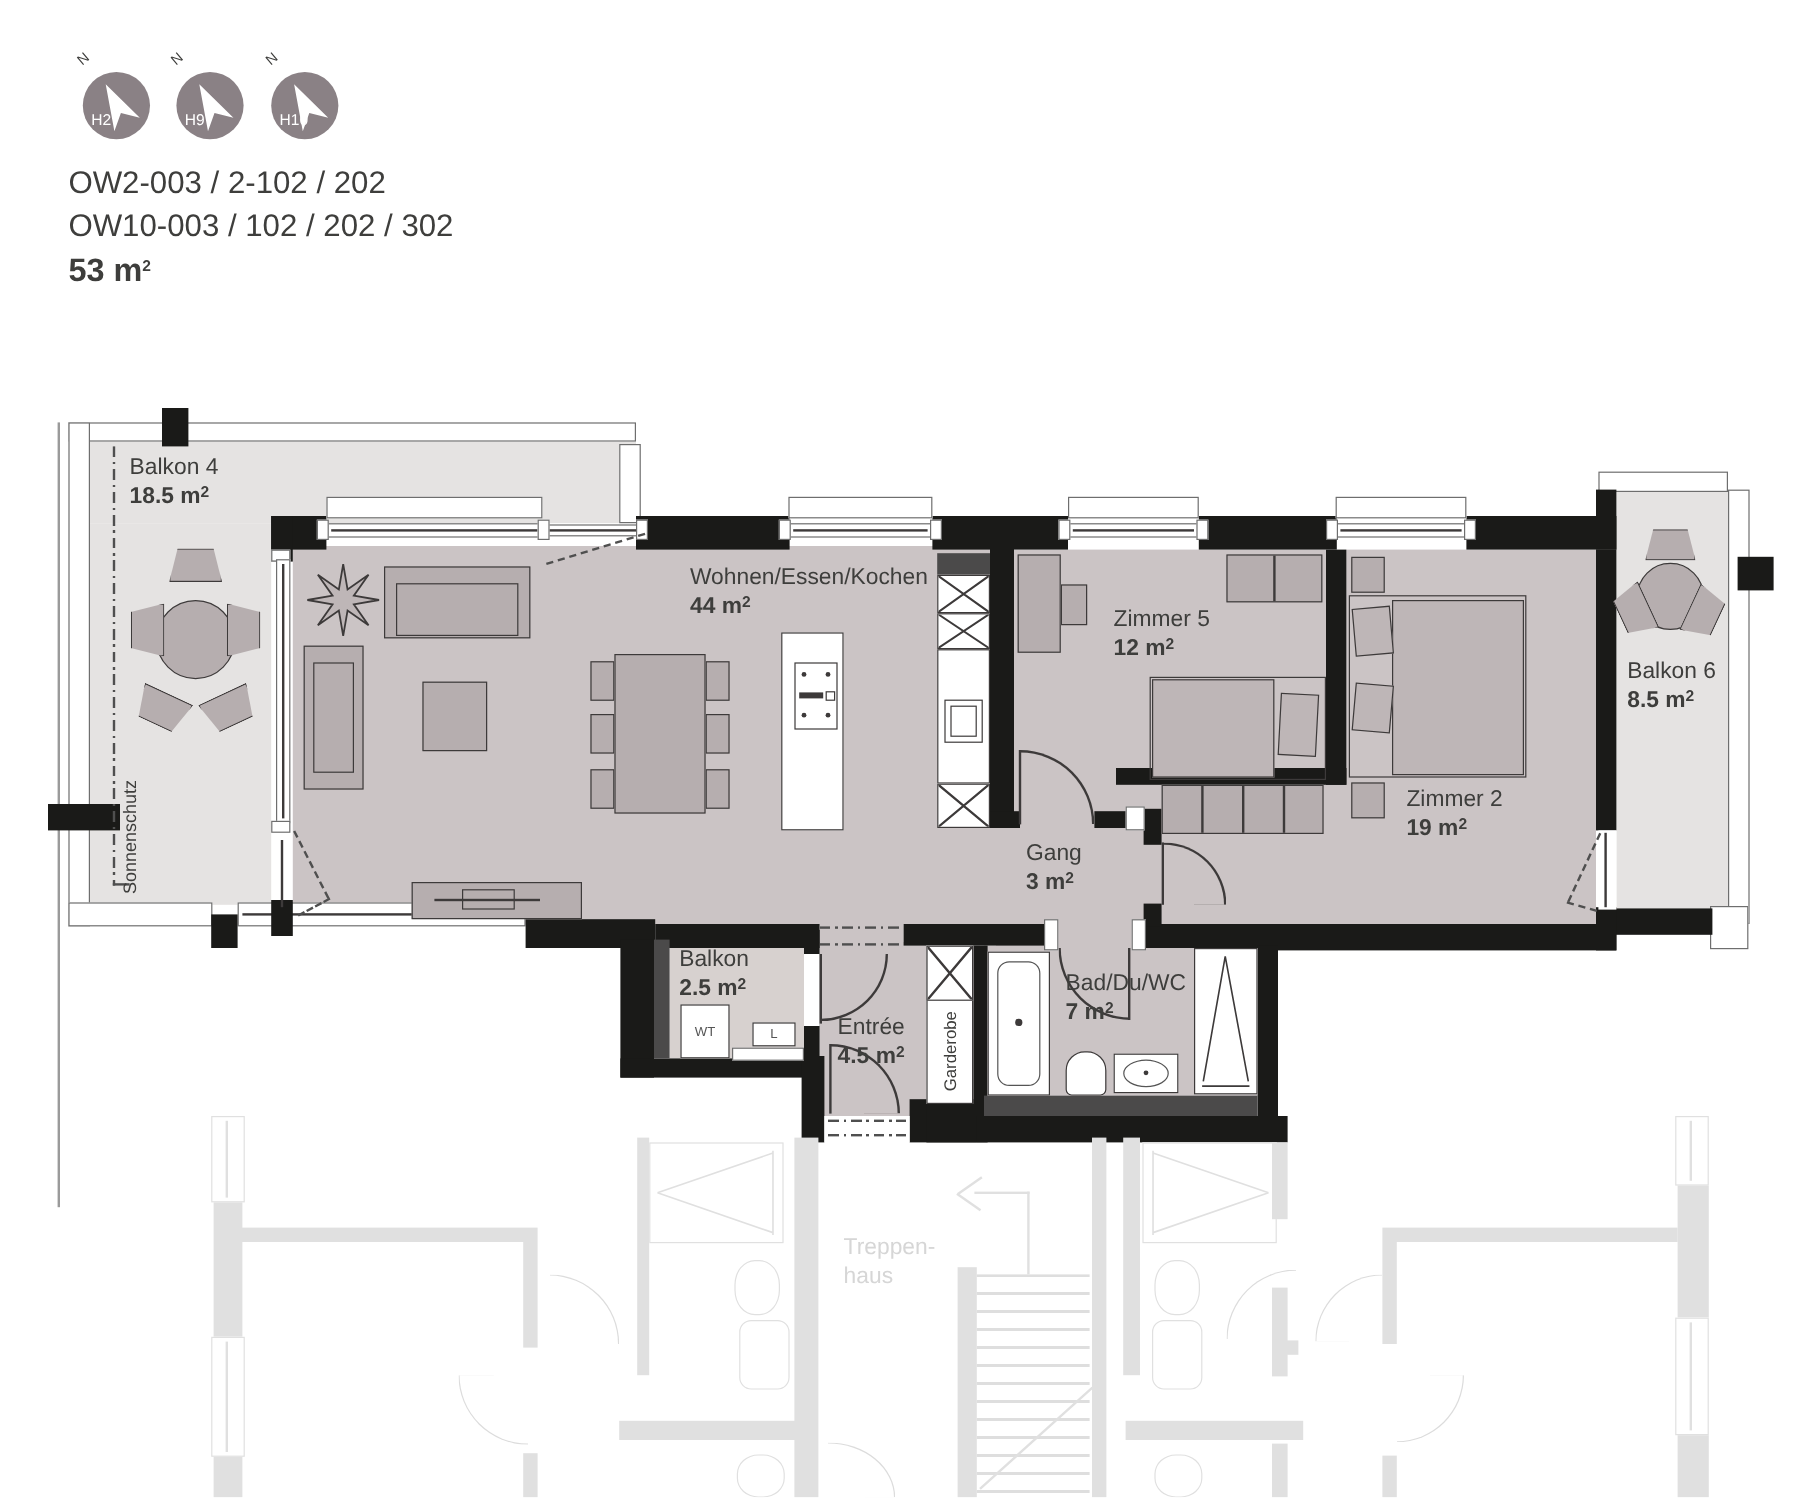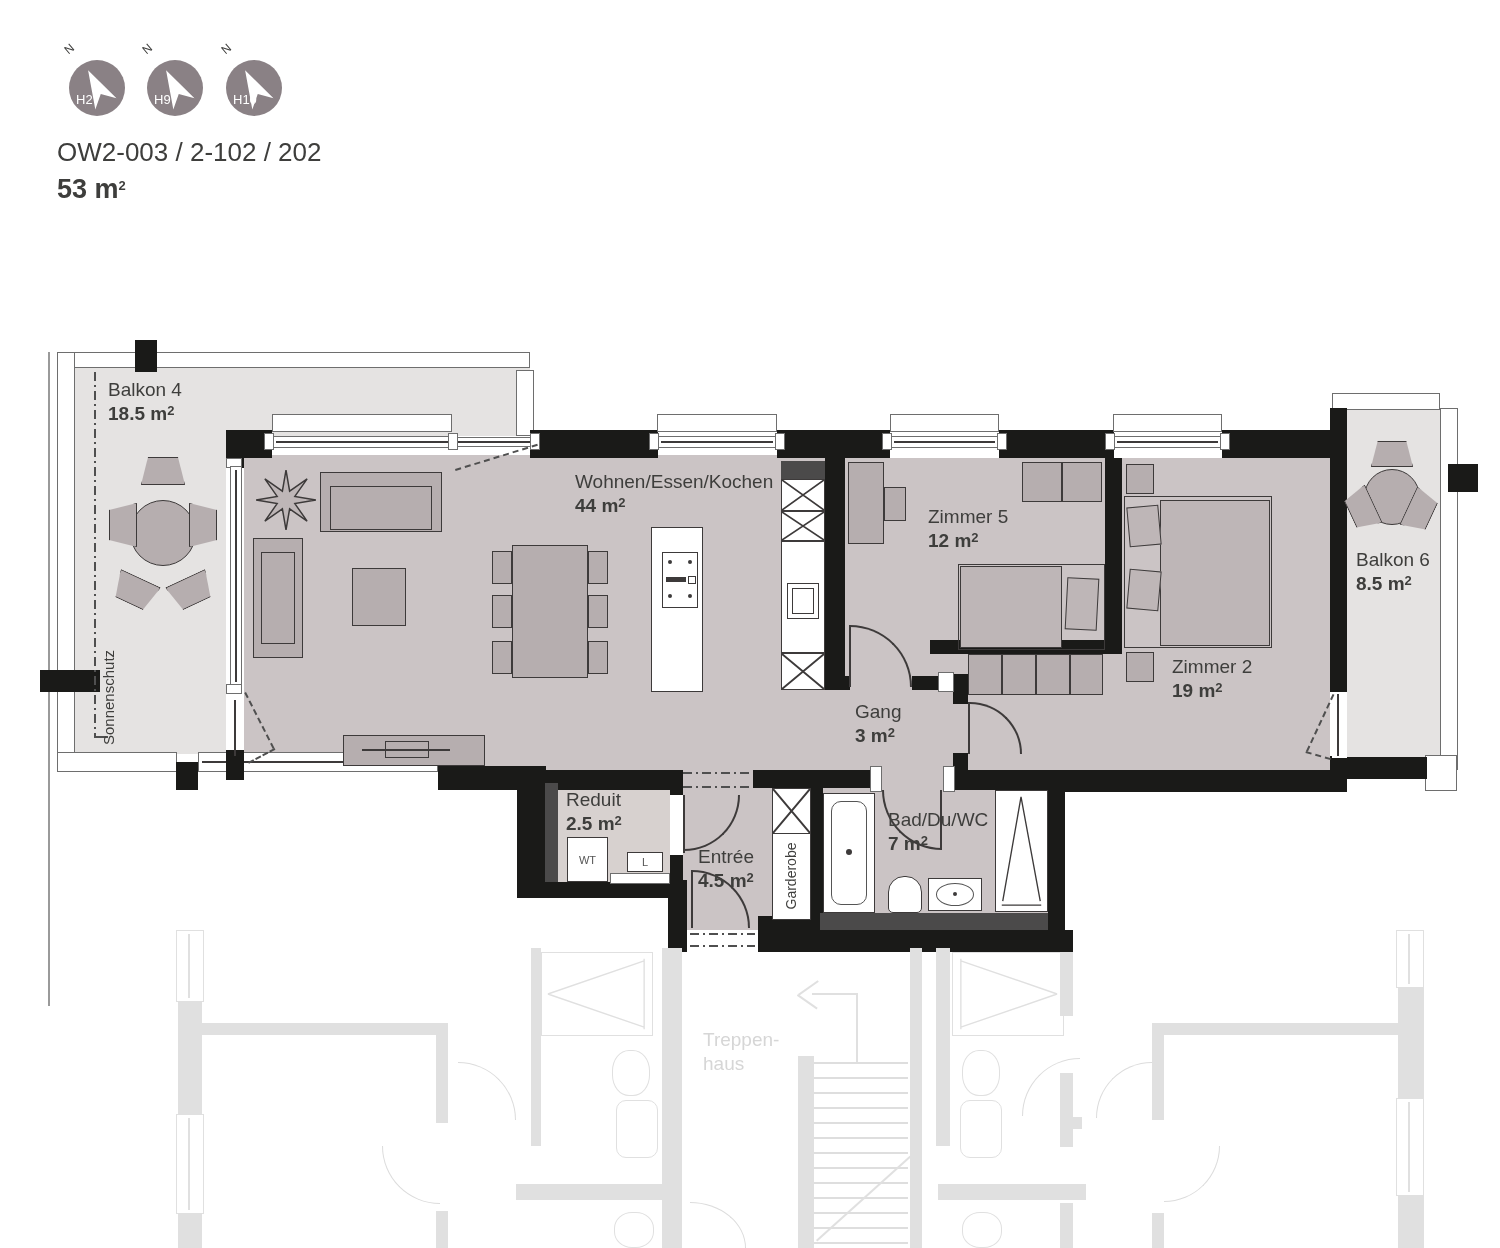--- a/index.html
+++ b/index.html
@@ -73,20 +73,21 @@
   <div class="compass" style="left:226px;top:60px">
     <span class="nlet">N</span>
     <svg width="30" height="42" viewBox="0 0 30 42">
         <polygon points="15,2 27,40 15,29 3,40" fill="#fff"></polygon>
       </svg>
     <span class="hlab">H10</span>
   </div>
 
   <div class="hblock">
     <div class="hline">OW2-003 / 2-102 / 202</div>
+    <div class="hline">OW10-003 / 102 / 202 / 302</div>
     <div class="harea"><span>53 m</span><sup>2</sup></div>
   </div>
 
   <div class="bfloor" style="left:75px;top:368px;width:455px;height:68px"></div>
   <div class="bfloor" style="left:75px;top:436px;width:151px;height:318px"></div>
   <div class="bfloor" style="left:1347px;top:410px;width:93px;height:347px"></div>
   <div class="floor" style="left:244px;top:455px;width:586px;height:315px"></div>
   <div class="floor" style="left:845px;top:458px;width:260px;height:218px"></div>
   <div class="floor" style="left:830px;top:640px;width:138px;height:150px"></div>
   <div class="floor" style="left:968px;top:640px;width:362px;height:130px"></div>
@@ -336,21 +337,21 @@
   </div>
   <div class="rlabel" style="left:1356px;top:548px">
     <div>Balkon 6</div>
     <div class="rarea"><span>8.5 m</span><sup>2</sup></div>
   </div>
   <div class="rlabel" style="left:855px;top:700px">
     <div>Gang</div>
     <div class="rarea"><span>3 m</span><sup>2</sup></div>
   </div>
   <div class="rlabel" style="left:566px;top:788px">
-    <div>Reduit</div>
+    <div>Balkon</div>
     <div class="rarea"><span>2.5 m</span><sup>2</sup></div>
   </div>
   <div class="rlabel" style="left:698px;top:845px">
     <div>Entrée</div>
     <div class="rarea"><span>4.5 m</span><sup>2</sup></div>
   </div>
   <div class="rlabel" style="left:888px;top:808px">
     <div>Bad/Du/WC</div>
     <div class="rarea"><span>7 m</span><sup>2</sup></div>
   </div>

